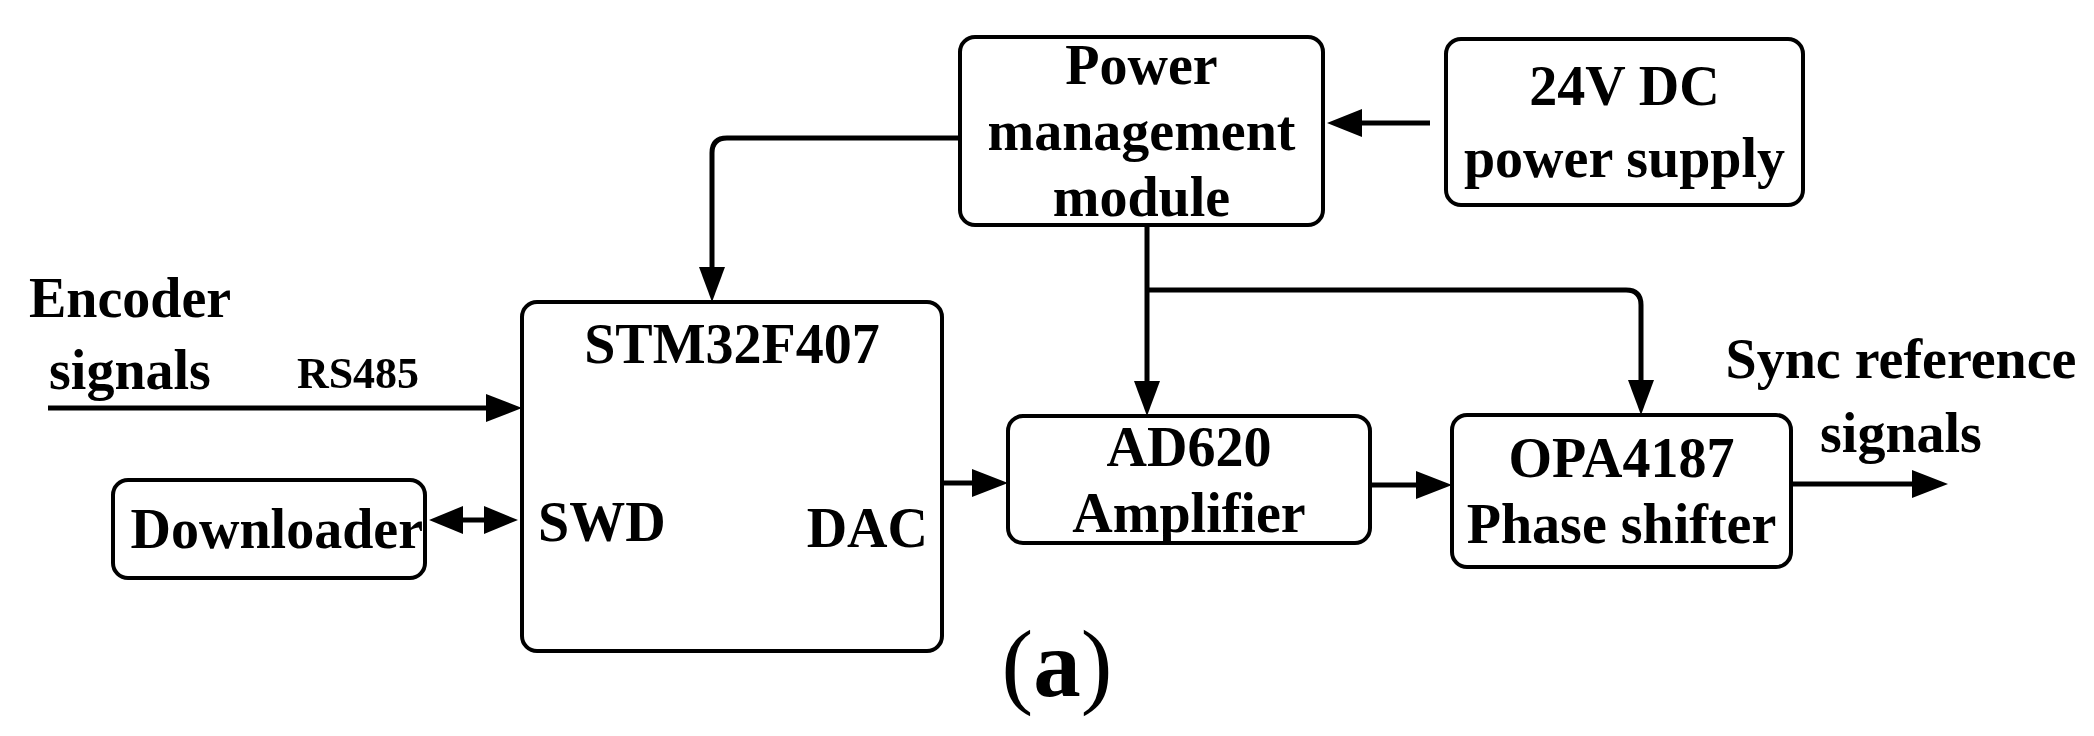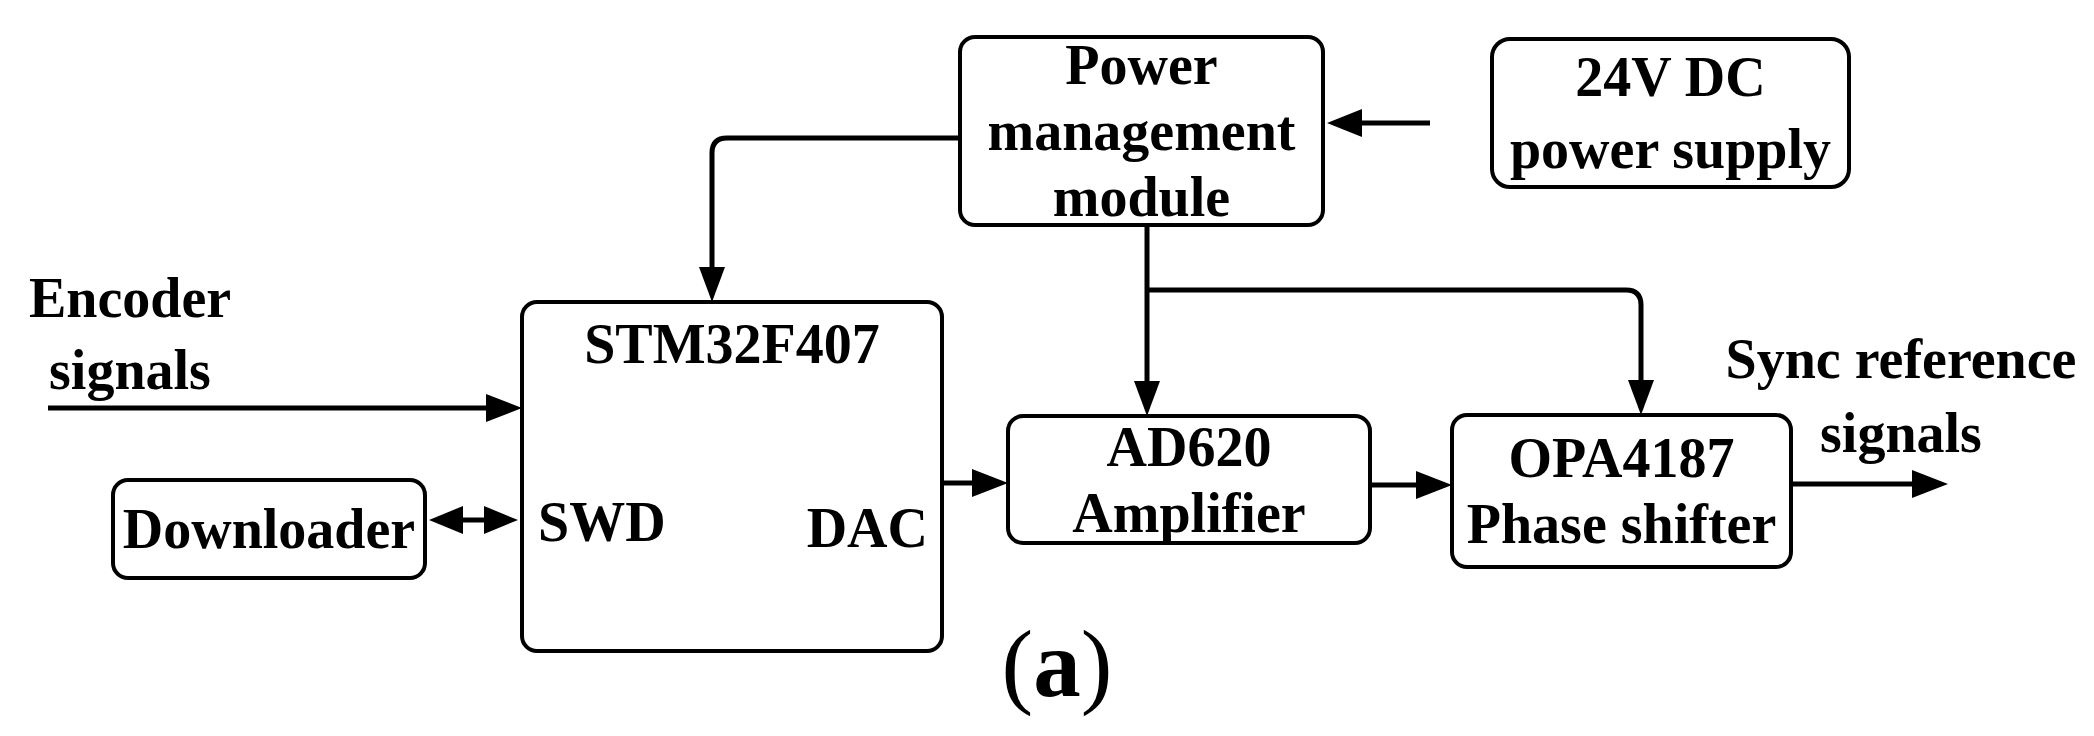--- a/index.html
+++ b/index.html
@@ -100,47 +100,48 @@
       <polygon points="1948,484 1912,470 1912,498"></polygon>
     </g>
   </svg>
 
   <div class="box" style="left:958px; top:35px; width:367px; height:192px;">
     <div class="box-label">Power
 management
 module</div>
   </div>
 
-  <div class="box lh72" style="left:1490px; top:37px; width:361px; height:152px;border-radius:20px;">
+  <div class="box lh72" style="left:1444px; top:37px; width:361px; height:170px;">
     <div class="box-label">24V DC
 power supply</div>
   </div>
 
   <div class="box" style="left:520px; top:300px; width:424px; height:353px;">
     <div class="port" style="left:0; right:0; top:12px; text-align:center;">STM32F407</div>
     <div class="port" style="left:14px; top:190px;">SWD</div>
     <div class="port" style="right:12px; top:152px;margin-top:44px;">DAC</div>
   </div>
 
-  <div class="box" style="left:111px; top:478px; width:316px; height:102px;">
+  <div class="box" style="left:111px; top:478px; width:316px; height:102px;justify-content:flex-end;">
     <div class="box-label">Downloader</div>
   </div>
 
   <div class="box" style="left:1006px; top:414px; width:366px; height:131px;">
     <div class="box-label">AD620
 Amplifier</div>
   </div>
 
   <div class="box" style="left:1450px; top:413px; width:343px; height:156px;">
     <div class="box-label">OPA4187
 Phase shifter</div>
   </div>
 
   <div class="free-label" style="left:0; top:262px; width:260px;">Encoder
 signals</div>
 
+  <div class="free-label" id="rs485-label" style="left:258px; top:352px; width:200px;">RS485</div>
 
   <div class="free-label" id="sync-label" style="left:1713px; top:322px; width:376px;">Sync reference
 signals</div>
 
   <div id="caption"><span>(</span><span class="cap-letter">a</span><span>)</span></div>
 
 </div>
 
 </body></html>

